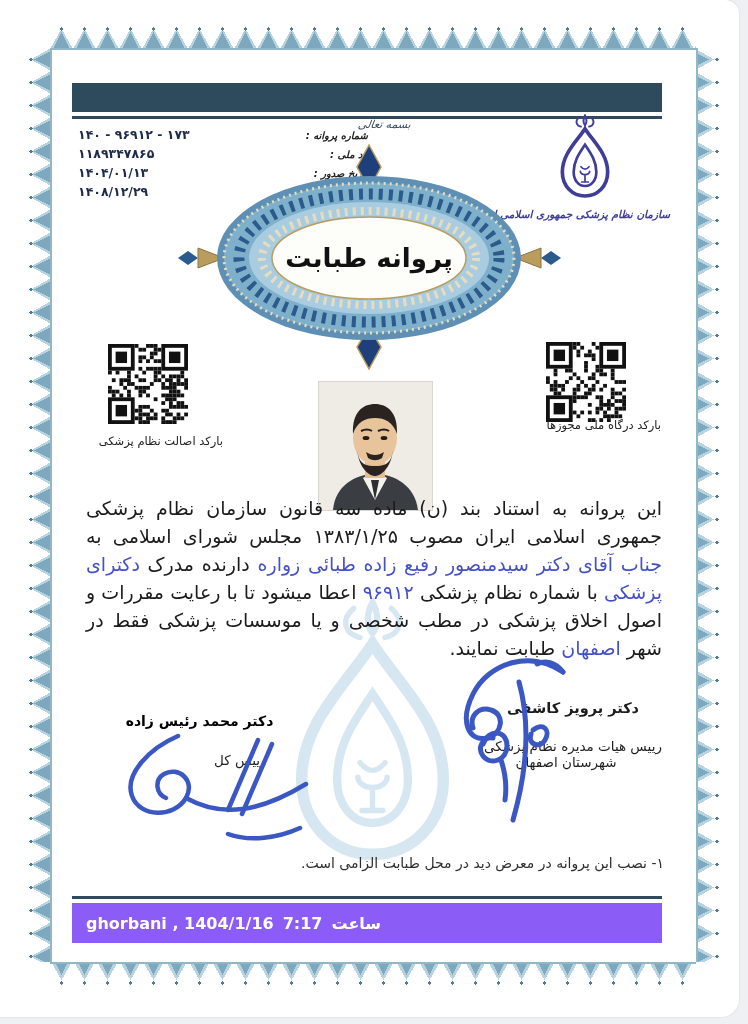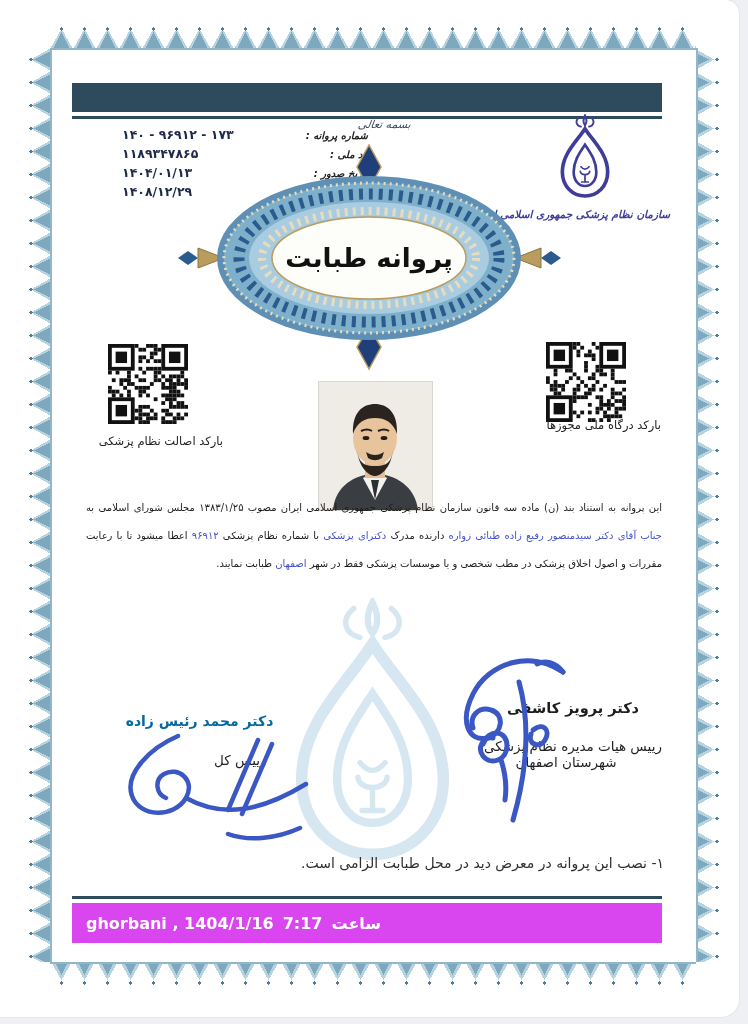--- a/index.html
+++ b/index.html
@@ -25,55 +25,55 @@
       conic-gradient(from 60deg at 0% 50%,#b7d3e0 0 60deg,transparent 60deg) 3px 0/19px 23px repeat-y;}
   .b-right{left:696px;top:48px;width:22px;height:914px;border-left:2px solid #8fb6c9;
     background:
       radial-gradient(circle 1.7px at 19px 11.5px,#4e7d99 98%,transparent) 0 0/22px 23px repeat-y,
       conic-gradient(from 244deg at 96% 50%,#7da8bd 0 52deg,transparent 52deg) -5px 0/17px 23px repeat-y,
       conic-gradient(from 240deg at 100% 50%,#b7d3e0 0 60deg,transparent 60deg) -3px 0/19px 23px repeat-y;}
   
   .topbar{position:absolute;left:72px;top:83px;width:590px;height:29px;background:#2e4a5d;}
   .toprule{position:absolute;left:72px;top:116px;width:590px;height:3px;background:#2e4a5d;}
   .botrule{position:absolute;left:72px;top:896px;width:590px;height:3px;background:#2e4a5d;}
-  .footer-bar{position:absolute;left:72px;top:903px;width:590px;height:40px;background:#d946ef;
+  .footer-bar{position:absolute;left:72px;top:903px;width:590px;height:40px;background:#8b5cf6;
     display:flex;align-items:center;gap:9px;padding-left:14px;box-sizing:border-box;
     color:#fff;font-size:16px;font-weight:600;}
   
   .fields{position:absolute;left:78px;top:127px;width:290px;direction:rtl;}
   .frow{display:flex;justify-content:space-between;align-items:baseline;height:19px;}
   .flabel{font-size:10px;font-weight:700;color:#222;font-style:italic;}
-  .fvalue{font-size:12.5px;font-weight:700;color:#1d2a4a;direction:ltr;margin-left:44px;}
+  .fvalue{font-size:12.5px;font-weight:700;color:#1d2a4a;direction:ltr;}
   .besm{position:absolute;left:358px;top:118px;width:70px;font-size:11px;font-style:italic;
         color:#3b4f63;transform:skewX(-8deg);}
   .logowrap{position:absolute;left:500px;top:114px;width:170px;text-align:center;}
   .orgname{margin-top:2px;font-size:10.5px;font-weight:700;font-style:italic;color:#3f3d99;
            white-space:nowrap;direction:rtl;}
   
   .medallion{position:absolute;left:172px;top:143px;}
   
   .qr{position:absolute;width:80px;height:80px;}
   .qr-l{left:108px;top:344px;} .qr-r{left:546px;top:342px;}
   .qrlabel{position:absolute;width:150px;text-align:right;font-size:11.5px;color:#222;direction:rtl;}
   .qrlabel-l{left:73px;top:434px;} .qrlabel-r{left:511px;top:418px;}
   .photo{position:absolute;left:318px;top:381px;width:113px;height:128px;border:1px solid #d8d6cf;
          background:#efece6;}
   
   .bodytext{position:absolute;left:86px;top:494px;width:576px;direction:rtl;text-align:justify;
-            font-size:10px;line-height:28px;color:#1b1b1b;z-index:3;margin:0;}
+            font-size:19px;line-height:28px;color:#1b1b1b;z-index:3;margin:0;}
   .blu{color:#4450c8;}
   .watermark{position:absolute;left:240px;top:598px;color:#d7e7f1;z-index:1;}
   
   .sig-right-text{position:absolute;left:478px;top:700px;width:190px;direction:rtl;text-align:center;
                   z-index:3;color:#1d1d1d;}
   .sig-right-text .name{font-size:14.5px;font-weight:600;}
   .sig-right-text .t1{margin-top:22px;font-size:13.5px;}
   .sig-right-text .t2{font-size:13.5px;margin-right:14px;}
   .sig-left-name{position:absolute;left:122px;top:713px;width:155px;direction:rtl;text-align:center;
-                 font-size:14px;font-weight:600;color:#0369a1;z-index:3;}
+                 font-size:14px;font-weight:600;color:#000000;z-index:3;}
   .sig-left-title{position:absolute;left:214px;top:752px;font-size:13.5px;color:#1d1d1d;
                   direction:rtl;z-index:3;}
   .sigsvg{position:absolute;z-index:4;}
   .sig-kashefi{left:413px;top:646px;}
   .sig-raeis{left:108px;top:724px;}
   .footnote{position:absolute;left:296px;top:855px;width:368px;direction:rtl;text-align:right;
             font-size:14px;color:#2e2e2e;z-index:3;}
   .hidden-defs{position:absolute;width:0;height:0;overflow:hidden;}
 </style>
 </head>

